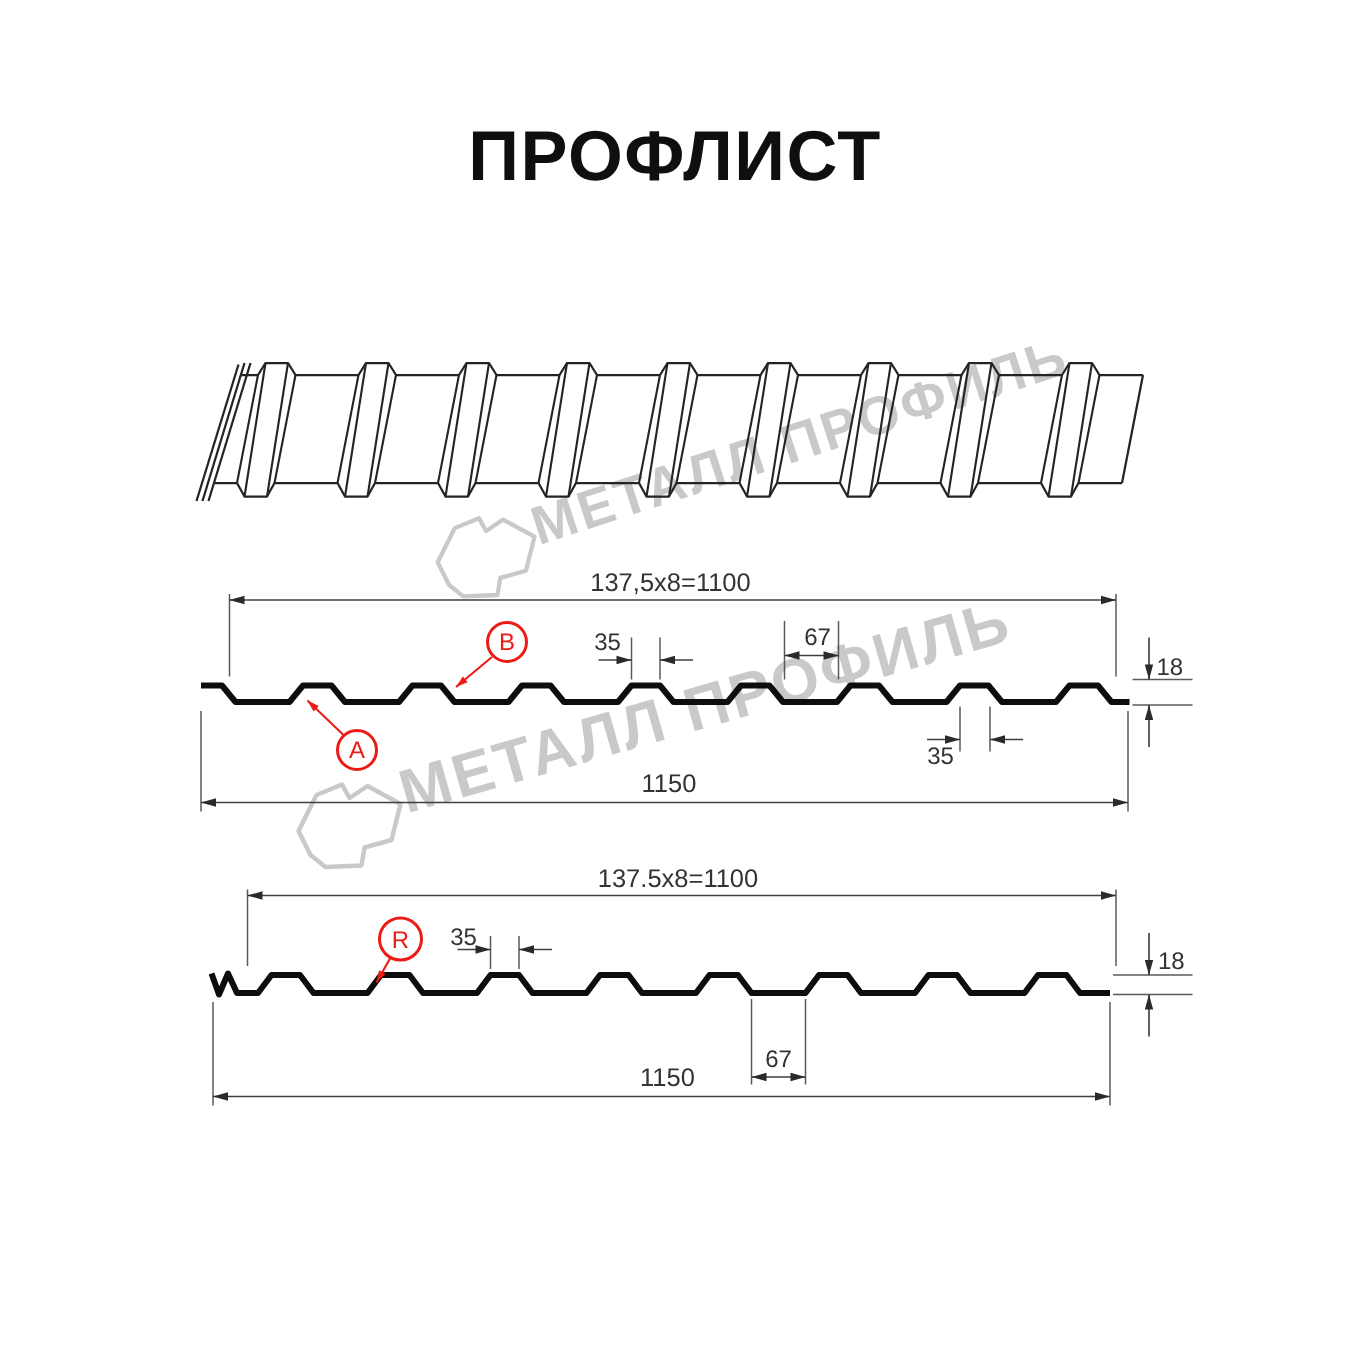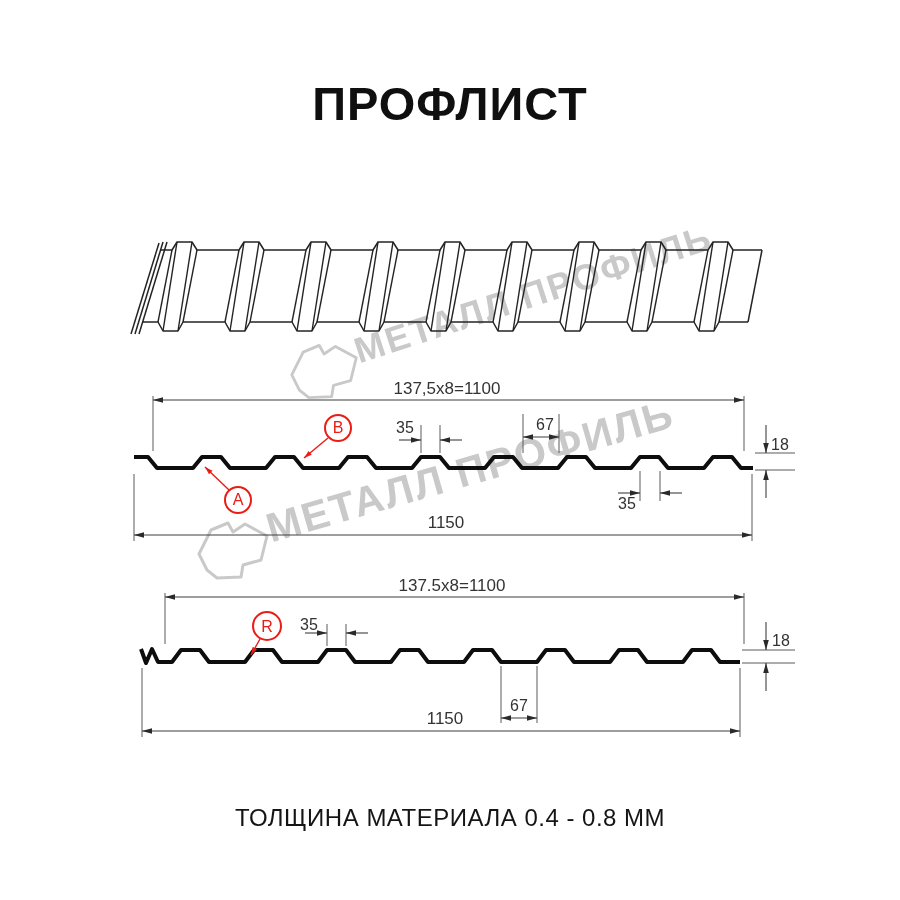--- a/index.html
+++ b/index.html
@@ -168,14 +168,13 @@
     <text class="mk" x="338" y="433">B</text>
 
     <text class="dt lg" x="452" y="591">137.5x8=1100</text>
     <text class="dt" x="309" y="630">35</text>
     <text class="dt" x="519" y="711">67</text>
     <text class="dt start" x="772" y="646">18</text>
     <text class="dt lg" x="445" y="724">1150</text>
     <text class="mk" x="267" y="632">R</text>
   </svg>
 
-  <div class="footer">ТОЛЩИНА МАТЕРИАЛА 0.4 - 0.8 ММ</div>
 </div>
 
 </body></html>

